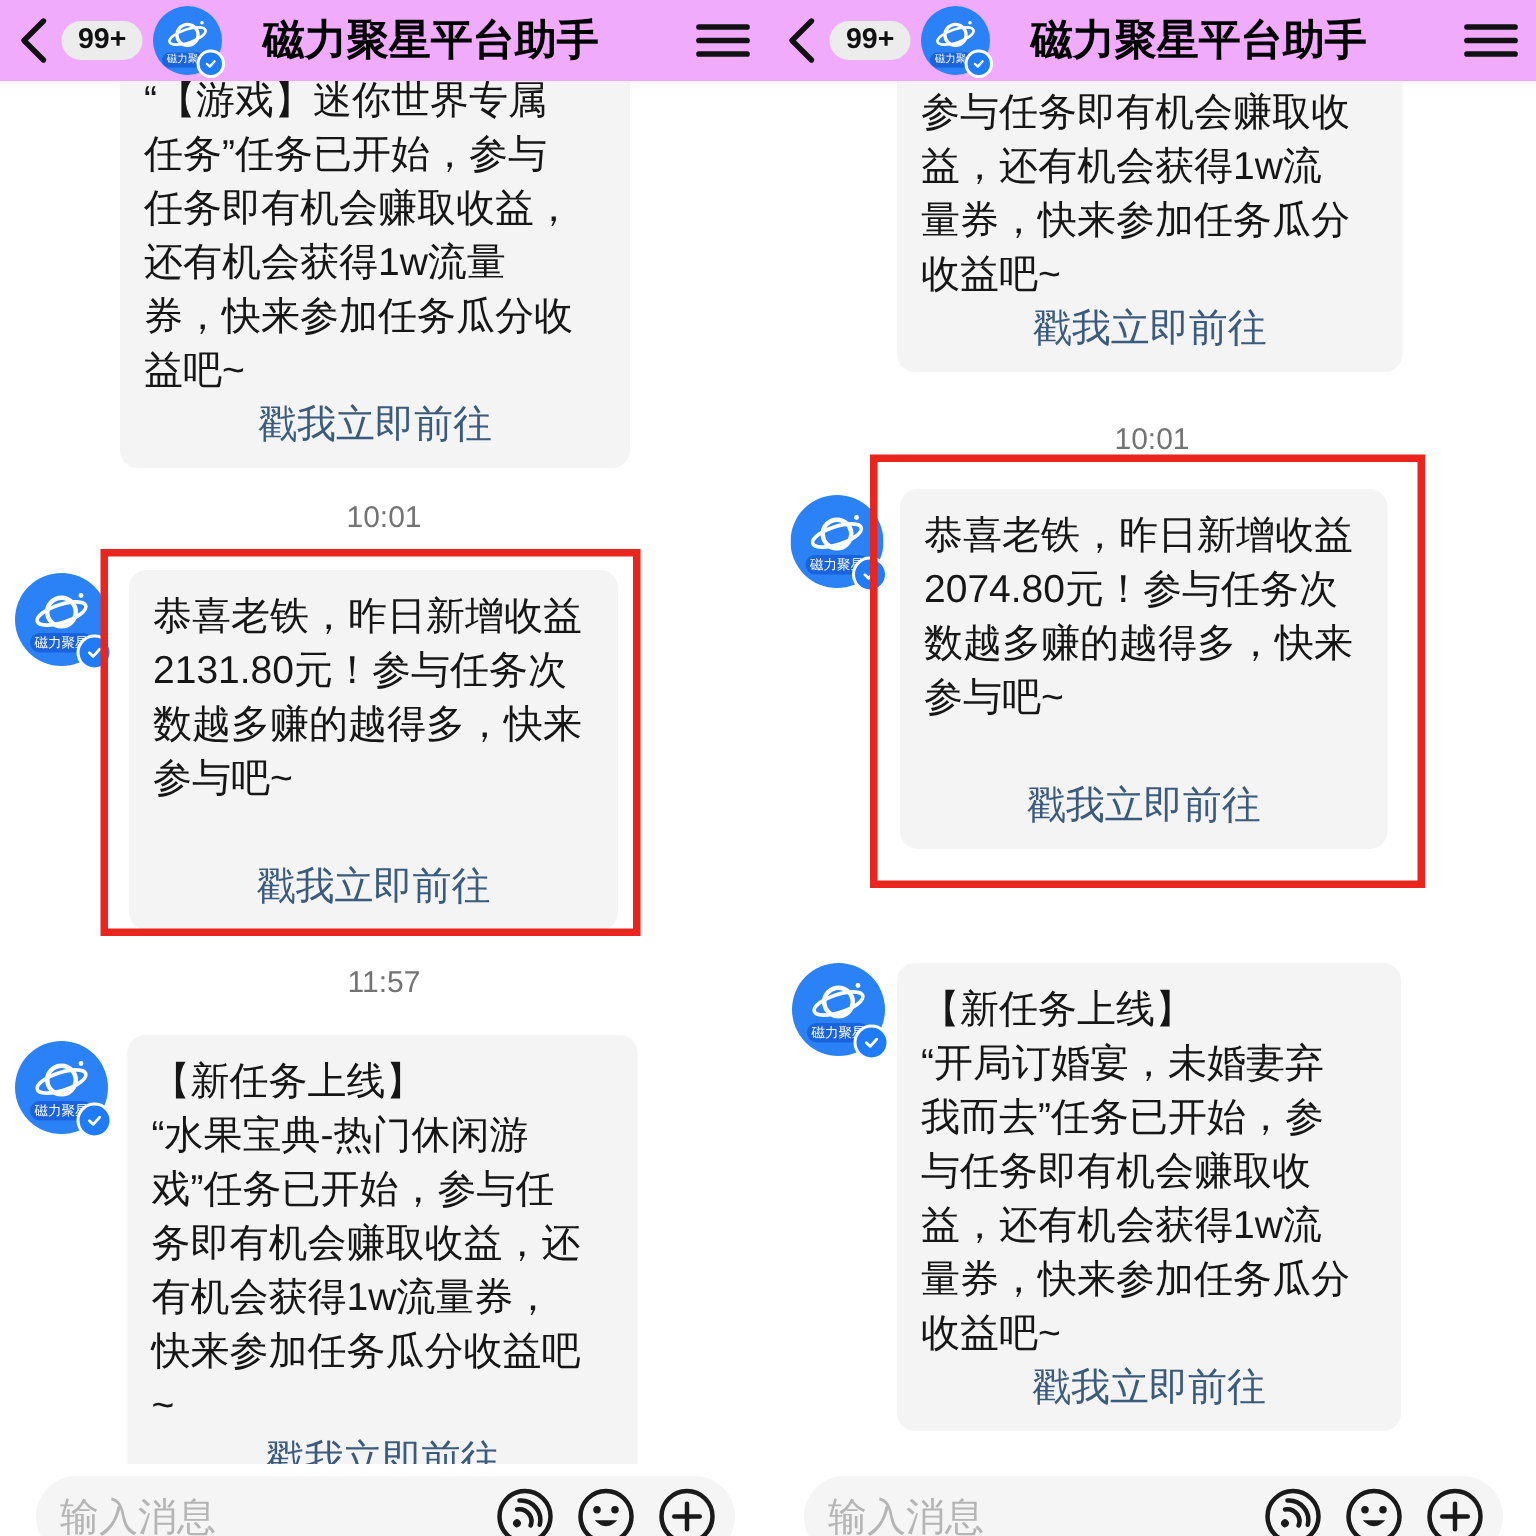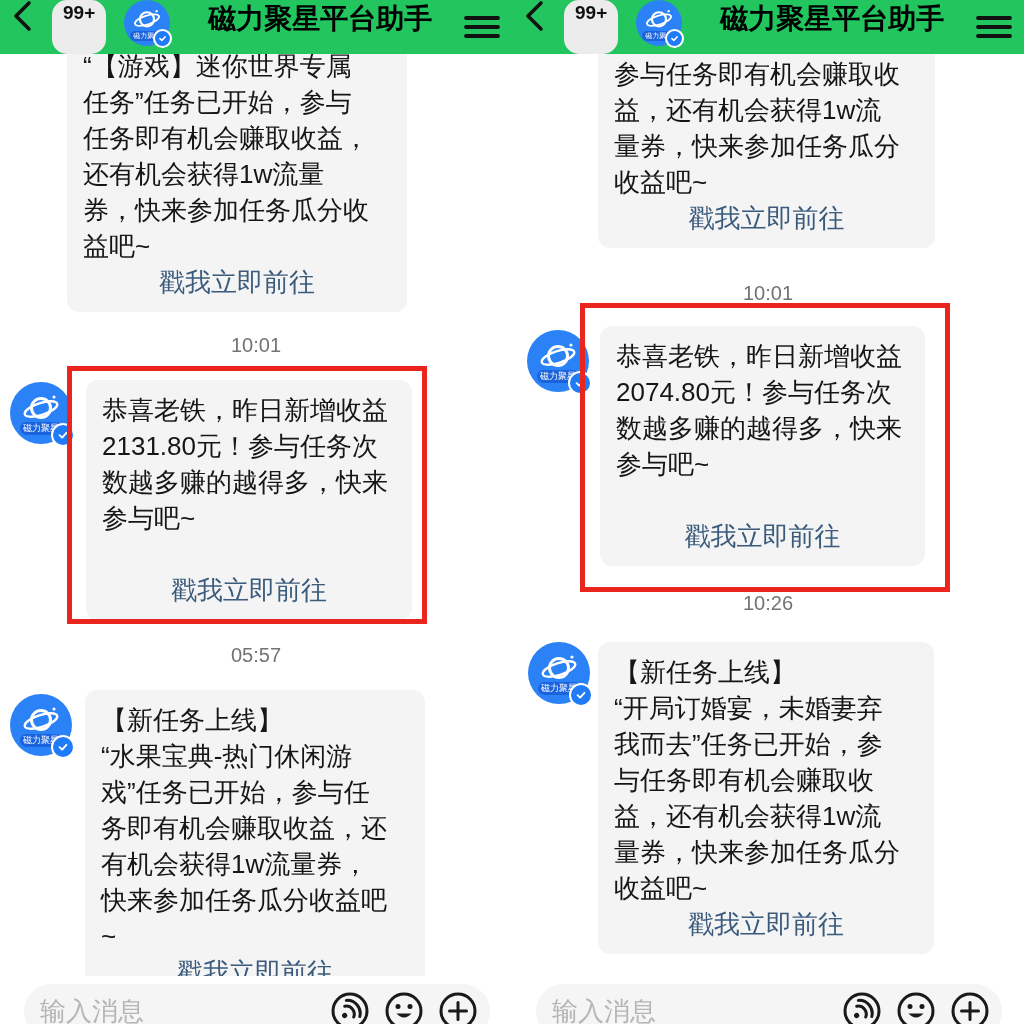--- a/index.html
+++ b/index.html
@@ -2,22 +2,22 @@
 <html><head>
 <meta charset="utf-8">
 <style>
   html,body{margin:0;padding:0;background:#fff;}
   .stage{position:relative;width:1024px;height:1024px;overflow:hidden;background:#ffffff;
          font-family:"Liberation Sans", sans-serif;color:#161616;}
   .panel{position:absolute;top:0;width:512px;height:1024px;overflow:hidden;background:#fff;}
   .panel.p0{left:0;} .panel.p1{left:512px;}
 
   
-  .hdr{position:absolute;top:0;left:0;right:0;height:54px;background:#22c55e;z-index:6;
-       display:flex;padding:0 12px 0 10px;gap:18px;}
+  .hdr{position:absolute;top:0;left:0;right:0;height:54px;background:#f0abfc;z-index:6;
+       display:flex;align-items:center;padding:0 12px 0 10px;gap:7px;}
   .badge{background:#ececec;border-radius:15px;padding:2px 11px;font-size:19px;font-weight:600;color:#111;}
   .hav{width:46px;height:46px;position:relative;flex:none;}
   .title{font-size:28px;font-weight:700;color:#000;margin-left:20px;white-space:nowrap;}
   .menu{margin-left:auto;display:flex;align-items:center;}
 
   
   .av{position:relative;}
   .chip{position:absolute;left:50%;transform:translateX(-50%);bottom:9px;background:#1a63dd;
         color:#fff;border-radius:7px;padding:0 3px;font-size:9px;line-height:13px;white-space:nowrap;}
   .hav .chip{bottom:5px;font-size:7px;line-height:10px;border-radius:5px;}
@@ -44,21 +44,21 @@
   .msg::placeholder{color:#b5b5b5;opacity:1;}
   .ibtn{width:40px;height:40px;flex:none;margin-left:14px;cursor:pointer;}
 </style>
 </head>
 <body>
 
 <div class="stage">
 
   <div class="panel p0">
 
-    <div class="bubble" style="left:67px;top:36px;width:308px;">
+    <div class="bubble" style="left:80px;top:36px;width:308px;">
       <span class="btext">“【游戏】迷你世界专属
 任务”任务已开始，参与
 任务即有机会赚取收益，
 还有机会获得1w流量
 券，快来参加任务瓜分收
 益吧~</span>
       <span class="link">戳我立即前往</span>
     </div>
 
     <div class="ts" style="top:334px;">10:01</div>
@@ -81,21 +81,21 @@
     <div class="bubble" style="left:86px;top:380px;width:294px;">
       <span class="btext">恭喜老铁，昨日新增收益
 2131.80元！参与任务次
 数越多赚的越得多，快来
 参与吧~</span>
       <span class="link gap">戳我立即前往</span>
     </div>
 
     <div class="redbox" style="left:67px;top:366px;width:350px;height:248px;"></div>
 
-    <div class="ts" style="top:644px;">05:57</div>
+    <div class="ts" style="top:644px;">11:57</div>
 
     <div class="chatav av" style="left:10px;top:694px;">
       <svg viewBox="0 0 62 62" width="62" height="62">
         <circle cx="31" cy="31" r="31" fill="#2b82f6"></circle>
         <circle cx="31" cy="26" r="9.5" fill="none" stroke="#fff" stroke-width="3"></circle>
         <ellipse cx="31" cy="27" rx="17" ry="6" fill="none" stroke="#fff" stroke-width="2.4" transform="rotate(-18 31 27)"></ellipse>
         <circle cx="44" cy="15" r="1.6" fill="#fff"></circle>
       </svg>
       <span class="chip">磁力聚星</span>
       <span class="vbadge">
@@ -211,21 +211,20 @@
     <div class="bubble" style="left:88px;top:326px;width:293px;">
       <span class="btext">恭喜老铁，昨日新增收益
 2074.80元！参与任务次
 数越多赚的越得多，快来
 参与吧~</span>
       <span class="link gap">戳我立即前往</span>
     </div>
 
     <div class="redbox" style="left:68px;top:303px;width:360px;height:279px;"></div>
 
-    <div class="ts" style="top:592px;">10:26</div>
 
     <div class="chatav av" style="left:16px;top:642px;">
       <svg viewBox="0 0 62 62" width="62" height="62">
         <circle cx="31" cy="31" r="31" fill="#2b82f6"></circle>
         <circle cx="31" cy="26" r="9.5" fill="none" stroke="#fff" stroke-width="3"></circle>
         <ellipse cx="31" cy="27" rx="17" ry="6" fill="none" stroke="#fff" stroke-width="2.4" transform="rotate(-18 31 27)"></ellipse>
         <circle cx="44" cy="15" r="1.6" fill="#fff"></circle>
       </svg>
       <span class="chip">磁力聚星</span>
       <span class="vbadge">

